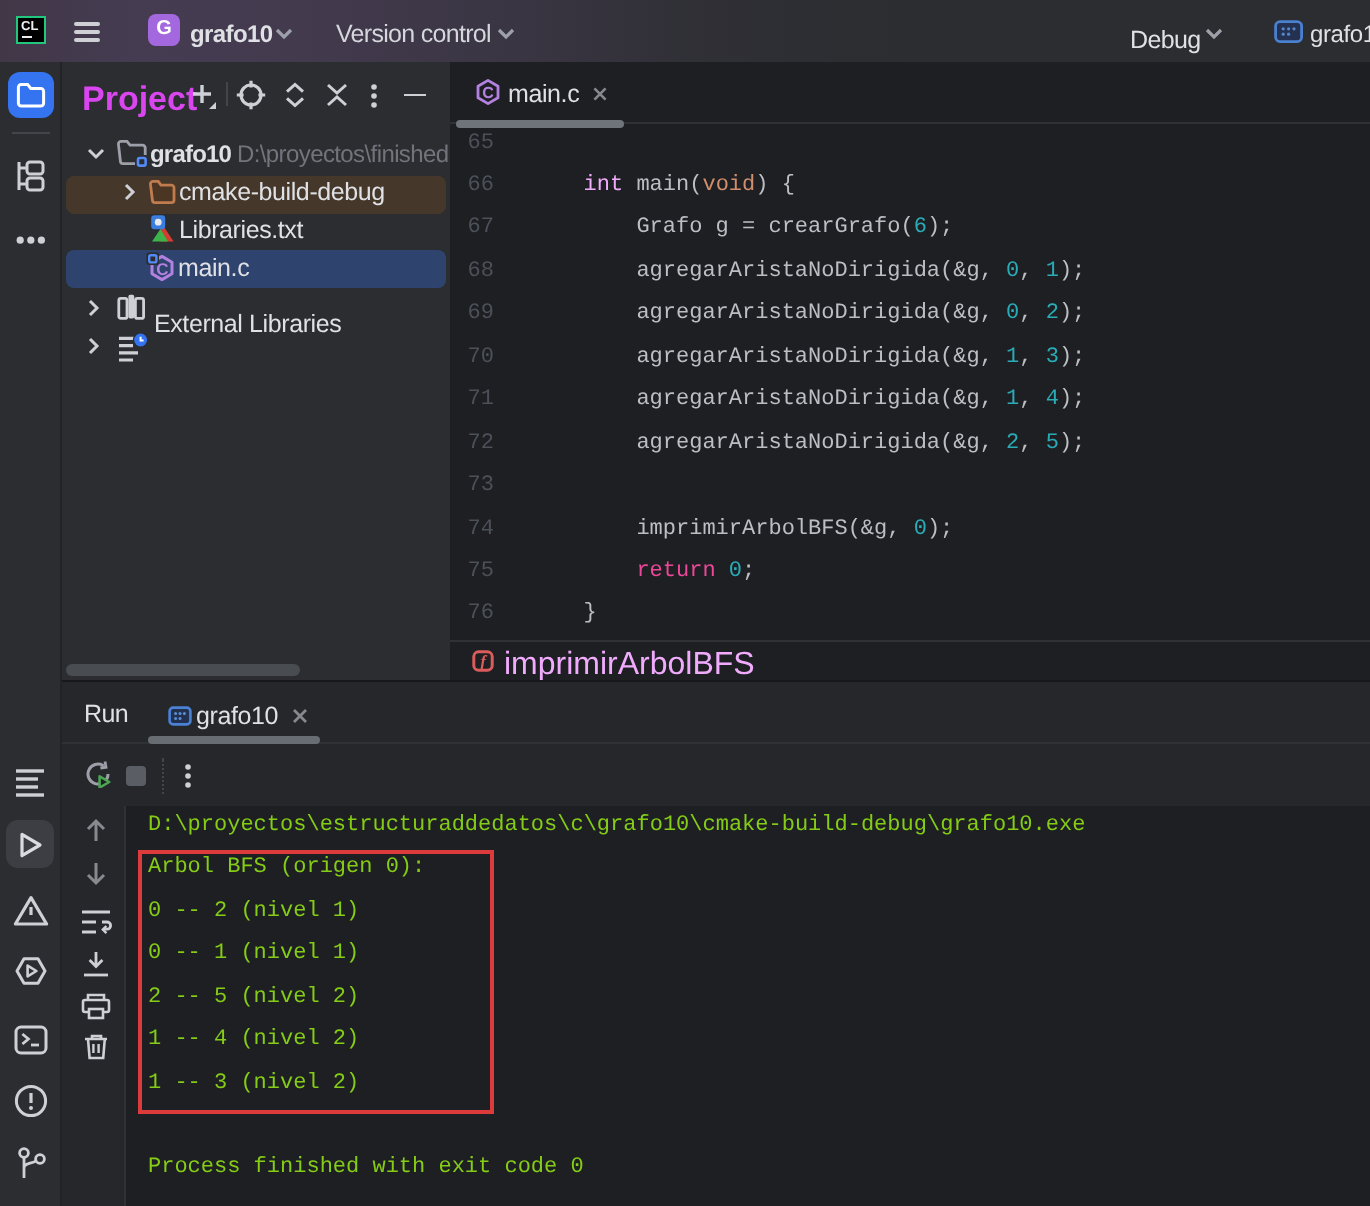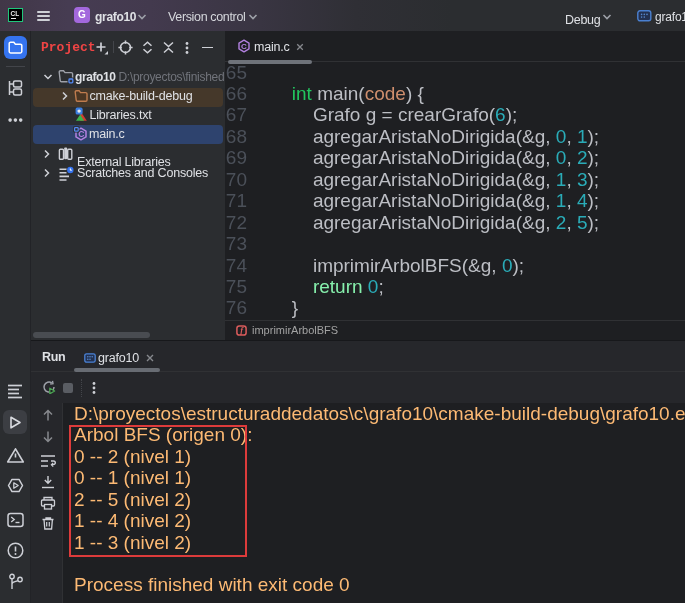--- a/index.html
+++ b/index.html
@@ -1,20 +1,20 @@
 <!DOCTYPE html>
 <html><head>
 <meta charset="utf-8">
 <style>
   * { margin:0; padding:0; box-sizing:border-box; }
   html,body { width:685px; height:603px; overflow:hidden; background:#1e1f22;
     font-family:"Liberation Sans", sans-serif; }
   .abs { position:absolute; }
   #stage { position:relative; width:685px; height:603px; }
-  .mono { font-family:Liberation Sans, sans-serif; font-size:19px; line-height:21.45px; white-space:pre; }
+  .mono { font-family:Liberation Mono, monospace; font-size:11px; line-height:21.45px; white-space:pre; }
   .tt { font-size:12.5px; letter-spacing:-0.2px; color:#dfe1e5; line-height:15px; white-space:nowrap; }
 </style>
 </head>
 <body>
 <div id="stage">
 
   <div class="abs" id="titlebar" style="left:0;top:0;width:685px;height:31px;
      background:linear-gradient(to right,#413747 0%,#463c52 10%,#433a4e 22%,#393542 38%,#2f2f35 52%,#2b2d30 66%,#2b2d30 100%);">
 
     <div class="abs" style="left:8px;top:8px;width:15px;height:14px;background:#000;border:1.6px solid #20c77c;"></div>
@@ -117,21 +117,21 @@
 
     <svg class="abs" style="left:8px;top:542px;" width="16" height="17">
       <circle cx="4" cy="3.5" r="2.2" fill="none" stroke="#ced0d6" stroke-width="1.4"></circle>
       <circle cx="12" cy="6.5" r="2.2" fill="none" stroke="#ced0d6" stroke-width="1.4"></circle>
       <path d="M4 5.7 V16 M4 11 c0-2.5 3-2 5.8-3.4" fill="none" stroke="#ced0d6" stroke-width="1.4"></path>
     </svg>
   </div>
 
   <div class="abs" id="project" style="left:31px;top:31px;width:194px;height:309px;background:#2b2d30;overflow:hidden;">
 
-    <div class="abs" style="left:10px;top:9px;font-size:13px;font-weight:600;color:#ef4444;font-family:Liberation Mono, monospace;">Project</div>
+    <div class="abs" style="left:10px;top:9px;font-size:17px;font-weight:600;color:#d946ef;">Project</div>
     <svg class="abs" style="left:64px;top:10px;" width="14" height="14">
       <path d="M6 1.5 v9 M1.5 6 h9" stroke="#ced0d6" stroke-width="1.7"></path>
       <path d="M13 10 l-3.5 3.5 h3.5 Z" fill="#ced0d6"></path>
     </svg>
     <div class="abs" style="left:82px;top:10px;width:1px;height:12px;background:#43454a;"></div>
     <svg class="abs" style="left:87px;top:9px;" width="15" height="15">
       <circle cx="7.5" cy="7.5" r="5" fill="none" stroke="#ced0d6" stroke-width="1.6"></circle>
       <path d="M7.5 0.4 v3.4 M7.5 11.2 v3.4 M0.4 7.5 h3.4 M11.2 7.5 h3.4" stroke="#ced0d6" stroke-width="1.6"></path>
     </svg>
     <svg class="abs" style="left:110px;top:10px;" width="13" height="13">
@@ -201,21 +201,20 @@
 
     <svg class="abs" style="left:12px;top:137px;" width="8" height="10">
         <path d="M2 1.5 L5.5 5 L2 8.5" stroke="#ced0d6" stroke-width="1.5" fill="none"></path>
       </svg>
     <svg class="abs" style="left:27px;top:134.5px;" width="17" height="16">
       <path d="M1.5 3.2 h8 M1.5 6.8 h7 M1.5 10.4 h9.5 M1.5 14 h7" stroke="#ced0d6" stroke-width="1.6"></path>
       <circle cx="12.3" cy="4" r="3.9" fill="#2b2d30"></circle>
       <circle cx="12.3" cy="4" r="3.2" fill="#3574f0"></circle>
       <path d="M12.3 2.4 v1.8 h1.5" stroke="#fff" stroke-width="1" fill="none"></path>
     </svg>
-    <div class="abs tt" style="left:46px;top:135px;">Scratches and Consoles</div>
 
     <div class="abs" style="left:1.5px;top:301px;width:117px;height:6px;background:#494c51;border-radius:3px;"></div>
   </div>
 
   <div class="abs" id="editor" style="left:225px;top:31px;width:460px;height:309px;background:#1e1f22;">
 
     <div class="abs" style="left:0;top:0;width:460px;height:31px;border-bottom:1px solid #303134;"></div>
     <svg class="abs" style="left:12px;top:8px;" width="14" height="15">
       <path d="M7 1.2 l5 2.9 v5.8 L7 12.8 l-5-2.9 V4.1 Z" fill="none" stroke="#b381e0" stroke-width="1.4" stroke-linejoin="round"></path>
       <text x="7" y="10" text-anchor="middle" font-size="8" font-weight="bold" fill="#b381e0" font-family="Liberation Sans">C</text>
@@ -232,45 +231,45 @@
 68
 69
 70
 71
 72
 73
 74
 75
 76</div>
     <div class="abs mono" style="left:66.8px;top:30.5px;color:#bcbec4;"><span> </span>
-<span><span style="color:#22c55e">int</span> main(<span style="color:#cf8e6d">code</span>) {</span>
+<span><span style="color:#f0abfc">int</span> main(<span style="color:#cf8e6d">void</span>) {</span>
 <span>    Grafo g = crearGrafo(<span style="color:#2aacb8">6</span>);</span>
 <span>    agregarAristaNoDirigida(&amp;g, <span style="color:#2aacb8">0</span>, <span style="color:#2aacb8">1</span>);</span>
 <span>    agregarAristaNoDirigida(&amp;g, <span style="color:#2aacb8">0</span>, <span style="color:#2aacb8">2</span>);</span>
 <span>    agregarAristaNoDirigida(&amp;g, <span style="color:#2aacb8">1</span>, <span style="color:#2aacb8">3</span>);</span>
 <span>    agregarAristaNoDirigida(&amp;g, <span style="color:#2aacb8">1</span>, <span style="color:#2aacb8">4</span>);</span>
 <span>    agregarAristaNoDirigida(&amp;g, <span style="color:#2aacb8">2</span>, <span style="color:#2aacb8">5</span>);</span>
 <span> </span>
 <span>    imprimirArbolBFS(&amp;g, <span style="color:#2aacb8">0</span>);</span>
-<span>    <span style="color:#86efac">return</span> <span style="color:#2aacb8">0</span>;</span>
+<span>    <span style="color:#ec4899">return</span> <span style="color:#2aacb8">0</span>;</span>
 <span>}</span></div>
 
     <div class="abs" style="left:0;top:289px;width:460px;height:20px;background:#1e1f22;border-top:1px solid #303134;"></div>
     <svg class="abs" style="left:11px;top:294px;" width="11" height="11">
       <rect x="0.9" y="0.9" width="9.2" height="9.2" rx="2.4" fill="none" stroke="#db5c5c" stroke-width="1.5"></rect>
       <text x="5.6" y="8.4" text-anchor="middle" font-size="8.5" font-weight="bold" fill="#db5c5c" font-family="Liberation Serif" font-style="italic">f</text>
     </svg>
-    <div class="abs" style="left:27px;top:293px;font-size:11px;color:#a3a3a3;">imprimirArbolBFS</div>
+    <div class="abs" style="left:27px;top:293px;font-size:16px;color:#f0abfc;">imprimirArbolBFS</div>
   </div>
 
   <div class="abs" id="runpanel" style="left:31px;top:340px;width:654px;height:263px;background:#1e1f22;">
 
     <div class="abs" style="left:0;top:0;width:654px;height:63px;background:#26272b;border-top:1px solid #17181b;"></div>
     <div class="abs" style="left:0;top:31px;width:654px;height:1px;background:#303134;"></div>
-    <div class="abs" style="left:11px;top:10px;font-size:12.5px;letter-spacing:-0.3px;font-weight:700;color:#dfe1e5;">Run</div>
+    <div class="abs" style="left:11px;top:10px;font-size:12.5px;letter-spacing:-0.3px;font-weight:400;color:#dfe1e5;">Run</div>
 
     <svg class="abs" style="left:53px;top:12.5px;" width="12" height="10">
       <rect x="0.8" y="0.8" width="10.4" height="8.4" rx="1.8" fill="#233150" stroke="#4a82d6" stroke-width="1.3"></rect>
       <g fill="#5a8fd6">
           <circle cx="3.8" cy="3.8" r="0.75"></circle>
           <circle cx="6" cy="3.8" r="0.75"></circle>
           <circle cx="8.2" cy="3.8" r="0.75"></circle>
           <circle cx="3.8" cy="6.2" r="0.75"></circle>
           <circle cx="6" cy="6.2" r="0.75"></circle>
         </g>
@@ -320,21 +319,21 @@
       <rect x="1.5" y="4" width="13" height="6" rx="1" fill="none" stroke="#ced0d6" stroke-width="1.3"></rect>
       <rect x="4.5" y="8.5" width="7" height="4.5" fill="#26272b" stroke="#ced0d6" stroke-width="1.3"></rect>
     </svg>
 
     <svg class="abs" style="left:10px;top:176px;" width="14" height="15">
       <path d="M1.5 3.5 h11 M5 3.5 V2 h4.5 v1.5" fill="none" stroke="#ced0d6" stroke-width="1.3"></path>
       <path d="M3 3.5 l0.8 9.5 h6.8 l0.8-9.5" fill="none" stroke="#ced0d6" stroke-width="1.3"></path>
       <path d="M5.7 6 v4.5 M8.3 6 v4.5" stroke="#ced0d6" stroke-width="1.2"></path>
     </svg>
 
-    <div class="abs mono" style="left:43px;top:62.8px;color:#fdba74;">D:\proyectos\estructuraddedatos\c\grafo10\cmake-build-debug\grafo10.exe
+    <div class="abs mono" style="left:43px;top:62.8px;color:#84cc16;">D:\proyectos\estructuraddedatos\c\grafo10\cmake-build-debug\grafo10.exe
 Arbol BFS (origen 0):
 0 -- 2 (nivel 1)
 0 -- 1 (nivel 1)
 2 -- 5 (nivel 2)
 1 -- 4 (nivel 2)
 1 -- 3 (nivel 2)
 <span> </span>
 Process finished with exit code 0</div>
 
     <div class="abs" style="left:38px;top:84.7px;width:178px;height:132px;border:2px solid #dd3b3b;"></div>

